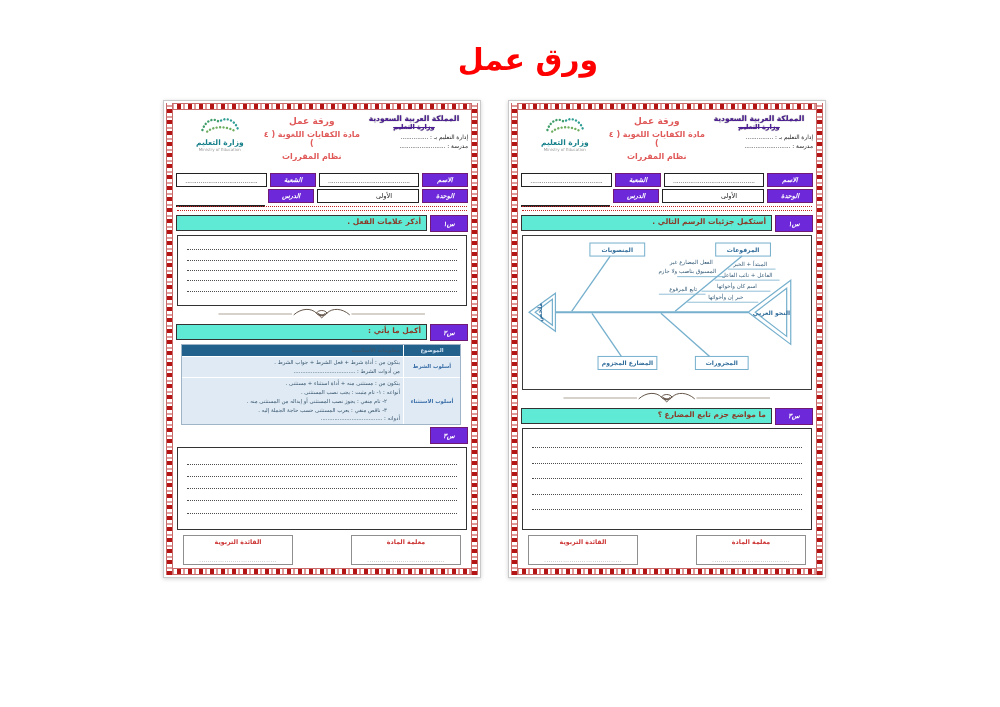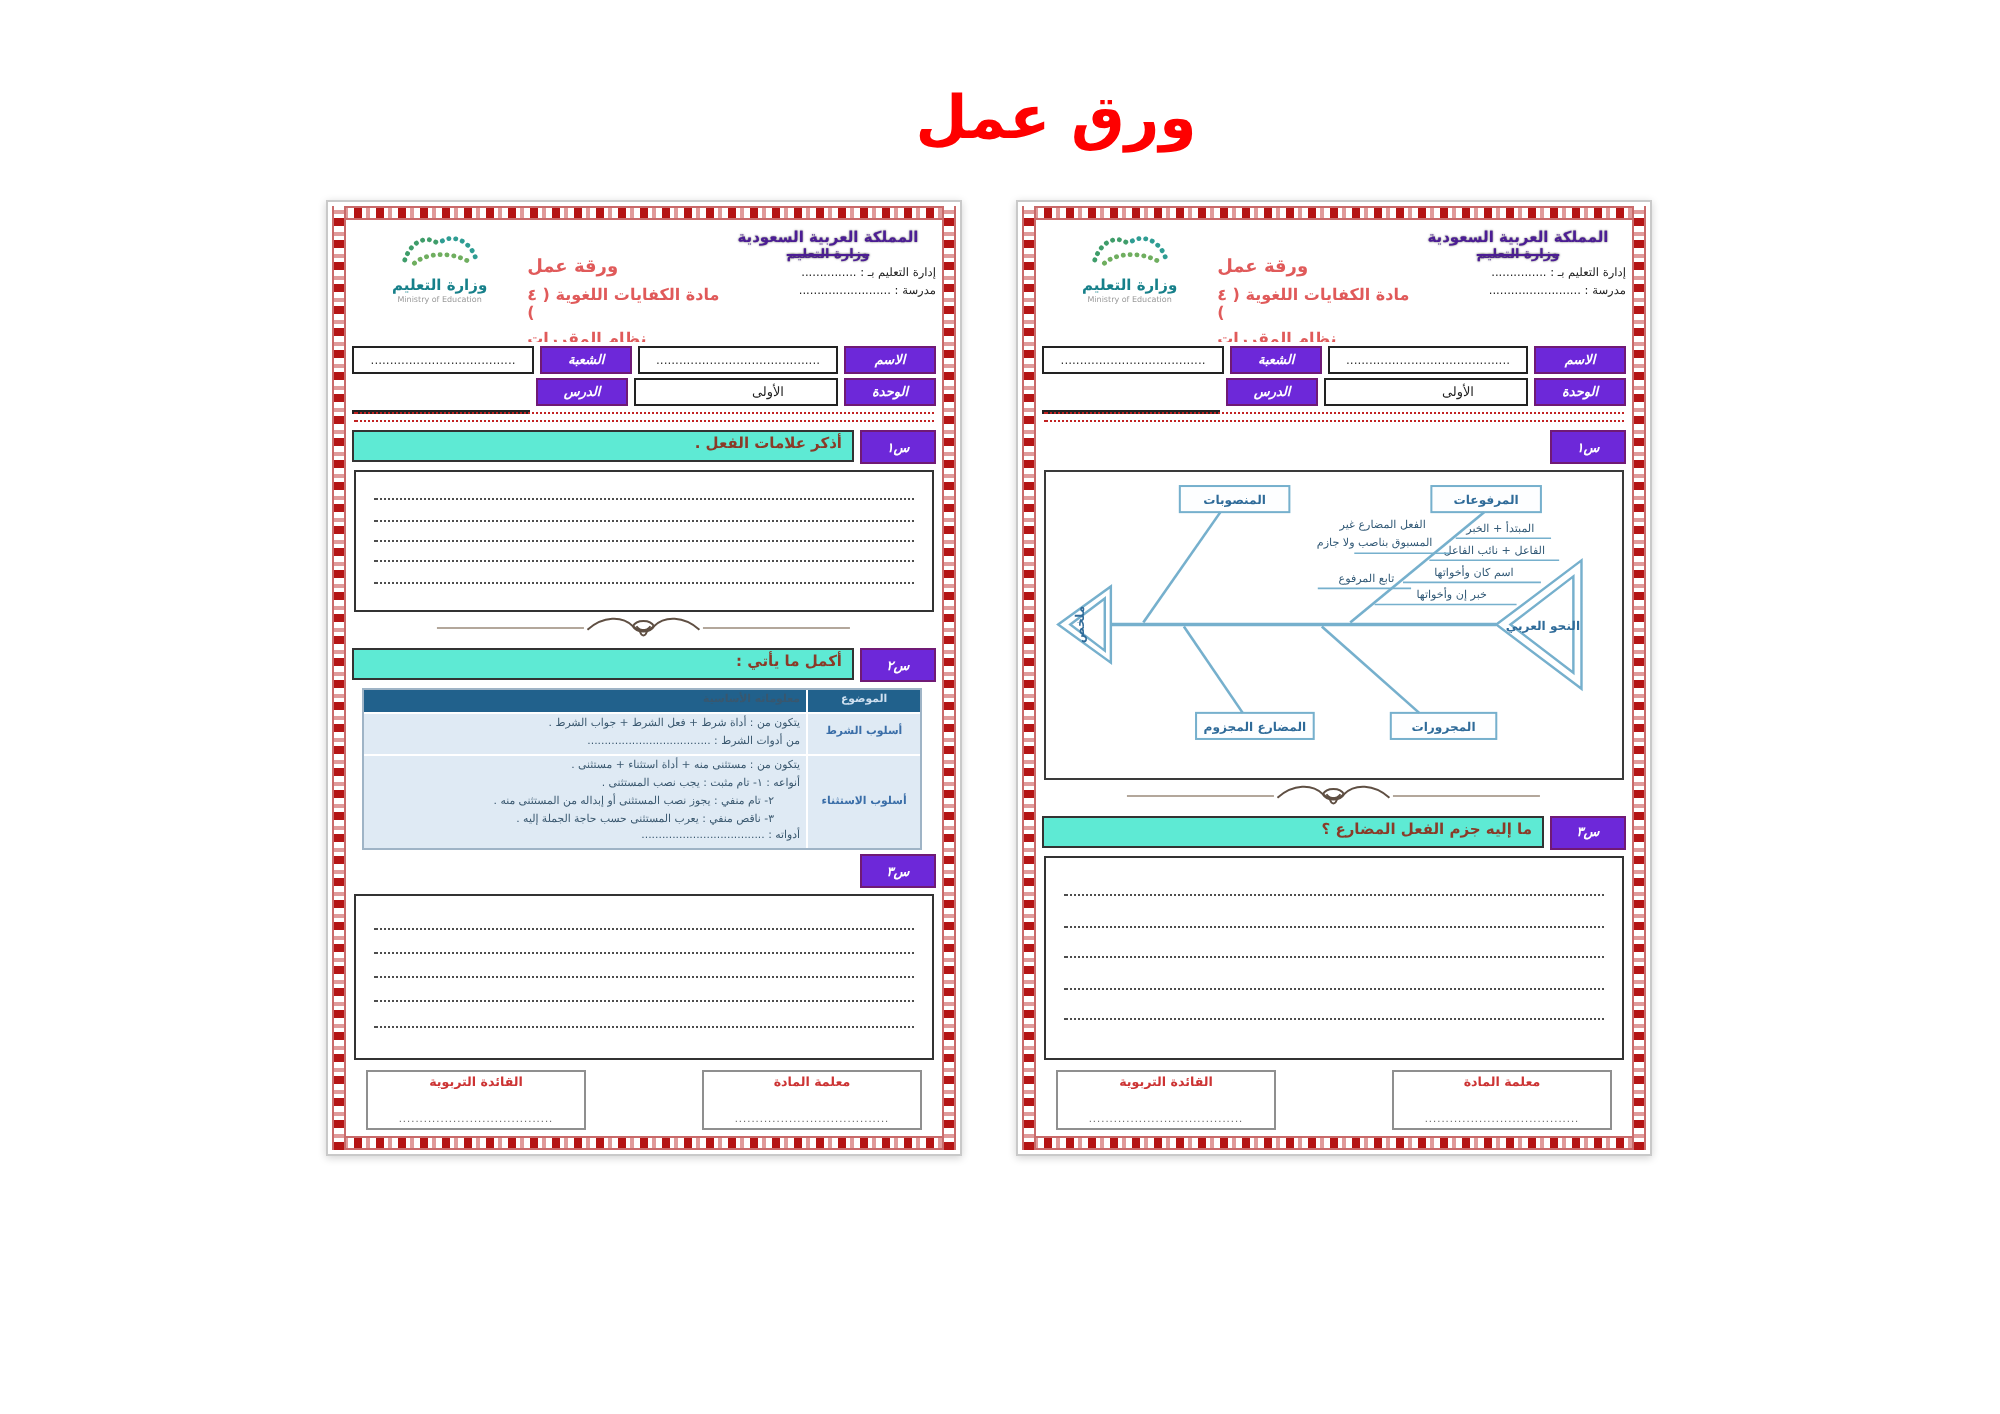--- a/index.html
+++ b/index.html
@@ -29,21 +29,21 @@
 
   
   .hdr{display:flex;height:58px;flex:none;}
   .hdr-col{overflow:hidden;}
   .hdr-right{width:37%;padding-top:2px;}
   .kingdom{text-align:center;color:#4c1d95;font-weight:bold;line-height:1.15;
            text-shadow:0 0 1px rgba(70,70,70,.85);}
   .kingdom .k1{font-size:7.5px;}
   .kingdom .k2{font-size:6.5px;text-decoration:line-through;}
   .admin-line{font-size:5.8px;color:#222;margin-top:3px;white-space:nowrap;}
-  .hdr-center{width:33%;text-align:left;color:#e05a5a;font-weight:bold;padding-top:3px;margin-top:13px;}
+  .hdr-center{width:33%;text-align:center;color:#e05a5a;font-weight:bold;padding-top:3px;}
   .ws1{font-size:9px;}
   .ws2{font-size:8px;margin-top:4px;}
   .hdr-left{width:30%;text-align:center;padding-top:1px;}
   .logo-svg{width:66px;height:24px;display:block;margin:0 auto;}
   .ld{fill:none;stroke-width:3;stroke-linecap:round;stroke-dasharray:0.1 4.2;}
   .g1{stroke:#3f9d6a;} .g2{stroke:#2f9d93;} .g3{stroke:#6fae5f;}
   .logo-ar{font-size:7.5px;font-weight:bold;color:#17808a;}
   .logo-en{font-size:4px;color:#9a9a9a;}
 
   
@@ -287,20 +287,21 @@
         <div class="blab w44">الوحدة</div>
         <div class="fbox unitv" style="flex:0.85">الأولى</div>
         <div class="blab w44">الدرس</div>
         <div class="fbox lessonv grow">التطبيق النحوي</div>
       </div>
 
       <div class="red-sep"></div>
 
       <div class="row qrow">
         <div class="blab qlab">س١</div>
+        <div class="qbox grow">أستكمل جزئيات الرسم التالي .</div>
       </div>
 
       <div class="fishbox">
         <svg class="fish-svg" viewBox="0 0 280 148" preserveAspectRatio="none">
           <line class="fl thick" x1="30" y1="74" x2="220" y2="74"></line>
 
           <polygon class="ftri" points="220,74 262,42 262,106"></polygon>
           <polygon class="ftri" points="227,74 258,50 258,98"></polygon>
           <text class="ftxt" x="243" y="76.5" text-anchor="middle" font-size="5.5">النحو العربي</text>
 
@@ -347,21 +348,21 @@
           <line class="fline" x1="154" y1="8" x2="238" y2="8"></line>
           <path class="fp" d="M88,9 C97,1 108,1 114,7 C117,10 122,10 124,7"></path>
           <path class="fp" d="M152,9 C143,1 132,1 126,7 C123,10 118,10 116,7"></path>
           <path class="fp" d="M114,7 C116,3 124,3 126,7 C124,11 116,11 114,7"></path>
           <path class="fp" d="M118,10 C119,13 121,13 122,10"></path>
         </svg>
       </div>
 
       <div class="row qrow">
         <div class="blab qlab">س٣</div>
-        <div class="qbox grow">ما إليه جزم الفعل المضارع ؟</div>
+        <div class="qbox grow">ما مواضع جزم تابع المضارع ؟</div>
       </div>
       <div class="ansbox a3">
         <div class="dotline"></div>
         <div class="dotline"></div>
         <div class="dotline"></div>
         <div class="dotline"></div>
         <div class="dotline"></div>
       </div>
 
       <div class="row sigrow">

